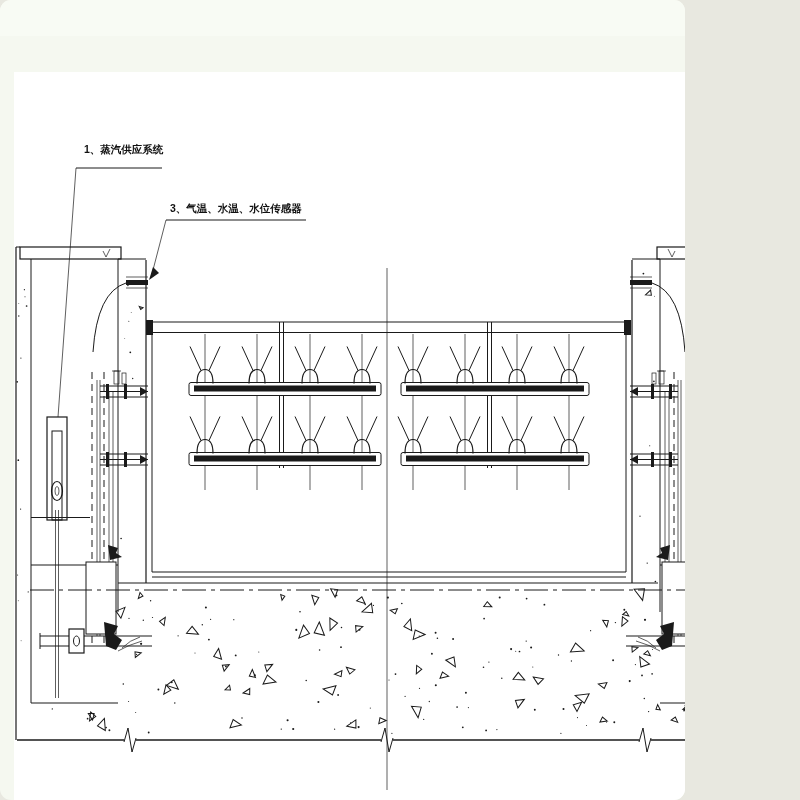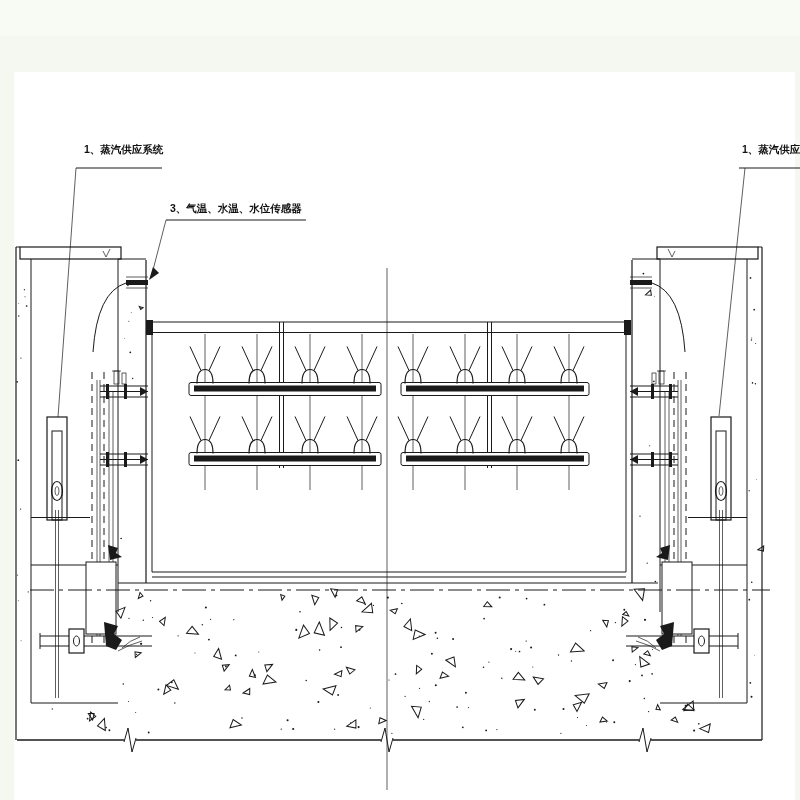--- a/index.html
+++ b/index.html
@@ -1,16 +1,16 @@
 <!DOCTYPE html>
 <html><head>
 <meta charset="utf-8">
 <style>
   html,body{margin:0;padding:0;background:#e8e8e0;}
-  #stage{width:800px;height:800px;position:relative;overflow:hidden;}
+  #stage{width:685px;height:800px;position:relative;overflow:hidden;border-radius:11px;}
   svg{display:block;}
   .ln{stroke:#1a1a1a;fill:none;stroke-width:1;}
   .thick{stroke-width:1.6;}
   .med{stroke-width:1.2;}
   .thin{stroke-width:0.7;}
   .fillb{fill:#1a1a1a;stroke:none;}
   .white{fill:#ffffff;}
   .dash{stroke-dasharray:7 5;}
   .dashdot{stroke-dasharray:24 5 4 5;}
   .lbl{font:700 10.5px "Liberation Sans","DejaVu Sans",sans-serif;fill:#111111;}

